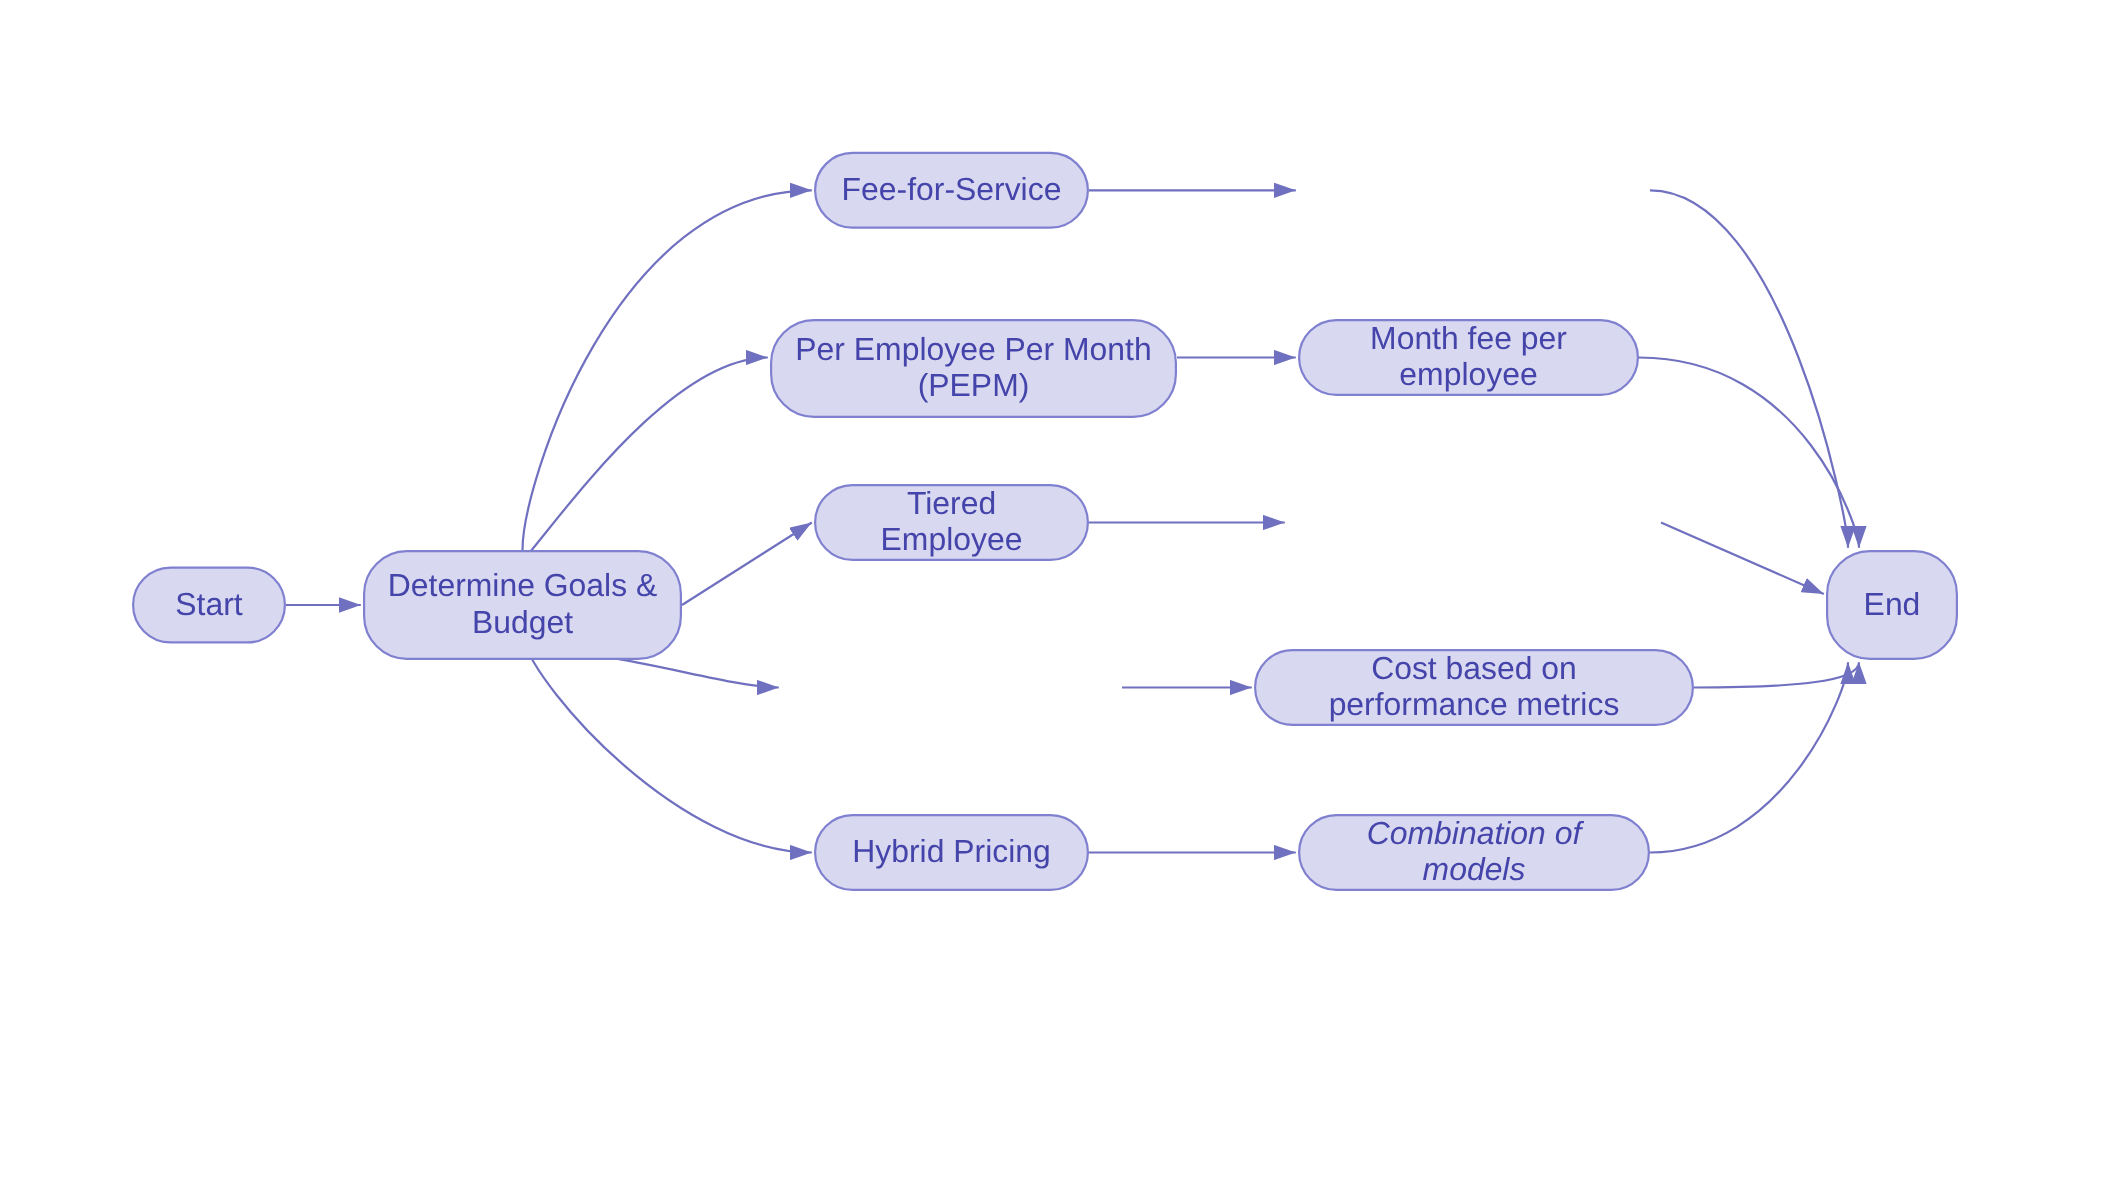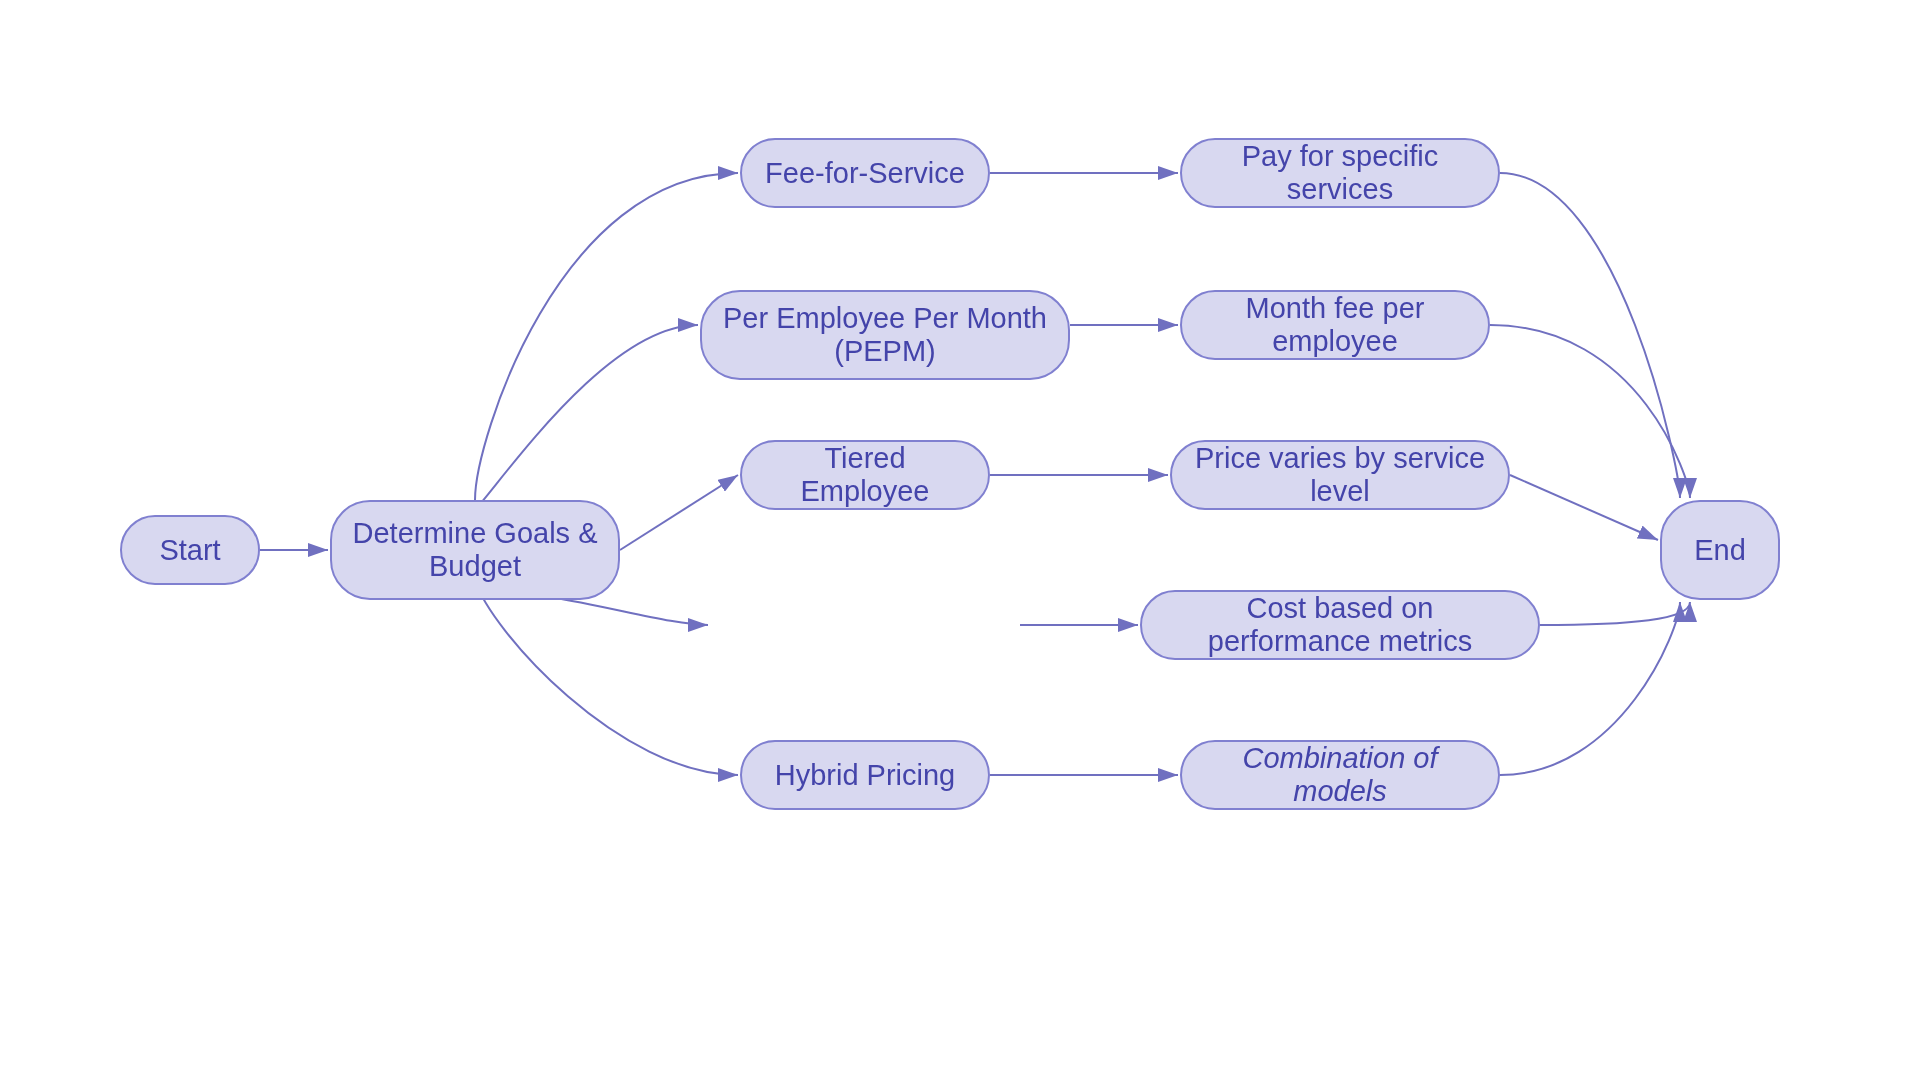--- a/index.html
+++ b/index.html
@@ -105,31 +105,25 @@
 
   <div class="node" style="left:680px; top:390px; width:250px; height:70px;">
     <span>Tiered Employee</span>
   </div>
 
 
   <div class="node" style="left:680px; top:690px; width:250px; height:70px;">
     <span>Hybrid Pricing</span>
   </div>
 
-  <div class="node" style="left:1120px; top:88px; width:320px; height:70px;">
-    <span>Pay for specific services</span>
-  </div>
 
   <div class="node" style="left:1120px; top:240px; width:310px; height:70px;">
     <span>Month fee per employee</span>
   </div>
 
-  <div class="node" style="left:1110px; top:390px; width:340px; height:70px;">
-    <span>Price varies by service level</span>
-  </div>
 
   <div class="node" style="left:1080px; top:540px; width:400px; height:70px;text-align:center;">
     <span>Cost based on performance metrics</span>
   </div>
 
   <div class="node" style="left:1120px; top:690px; width:320px; height:70px;font-style:italic;">
     <span>Combination of models</span>
   </div>
 
   <div class="node" style="left:1600px; top:450px; width:120px; height:100px;">

